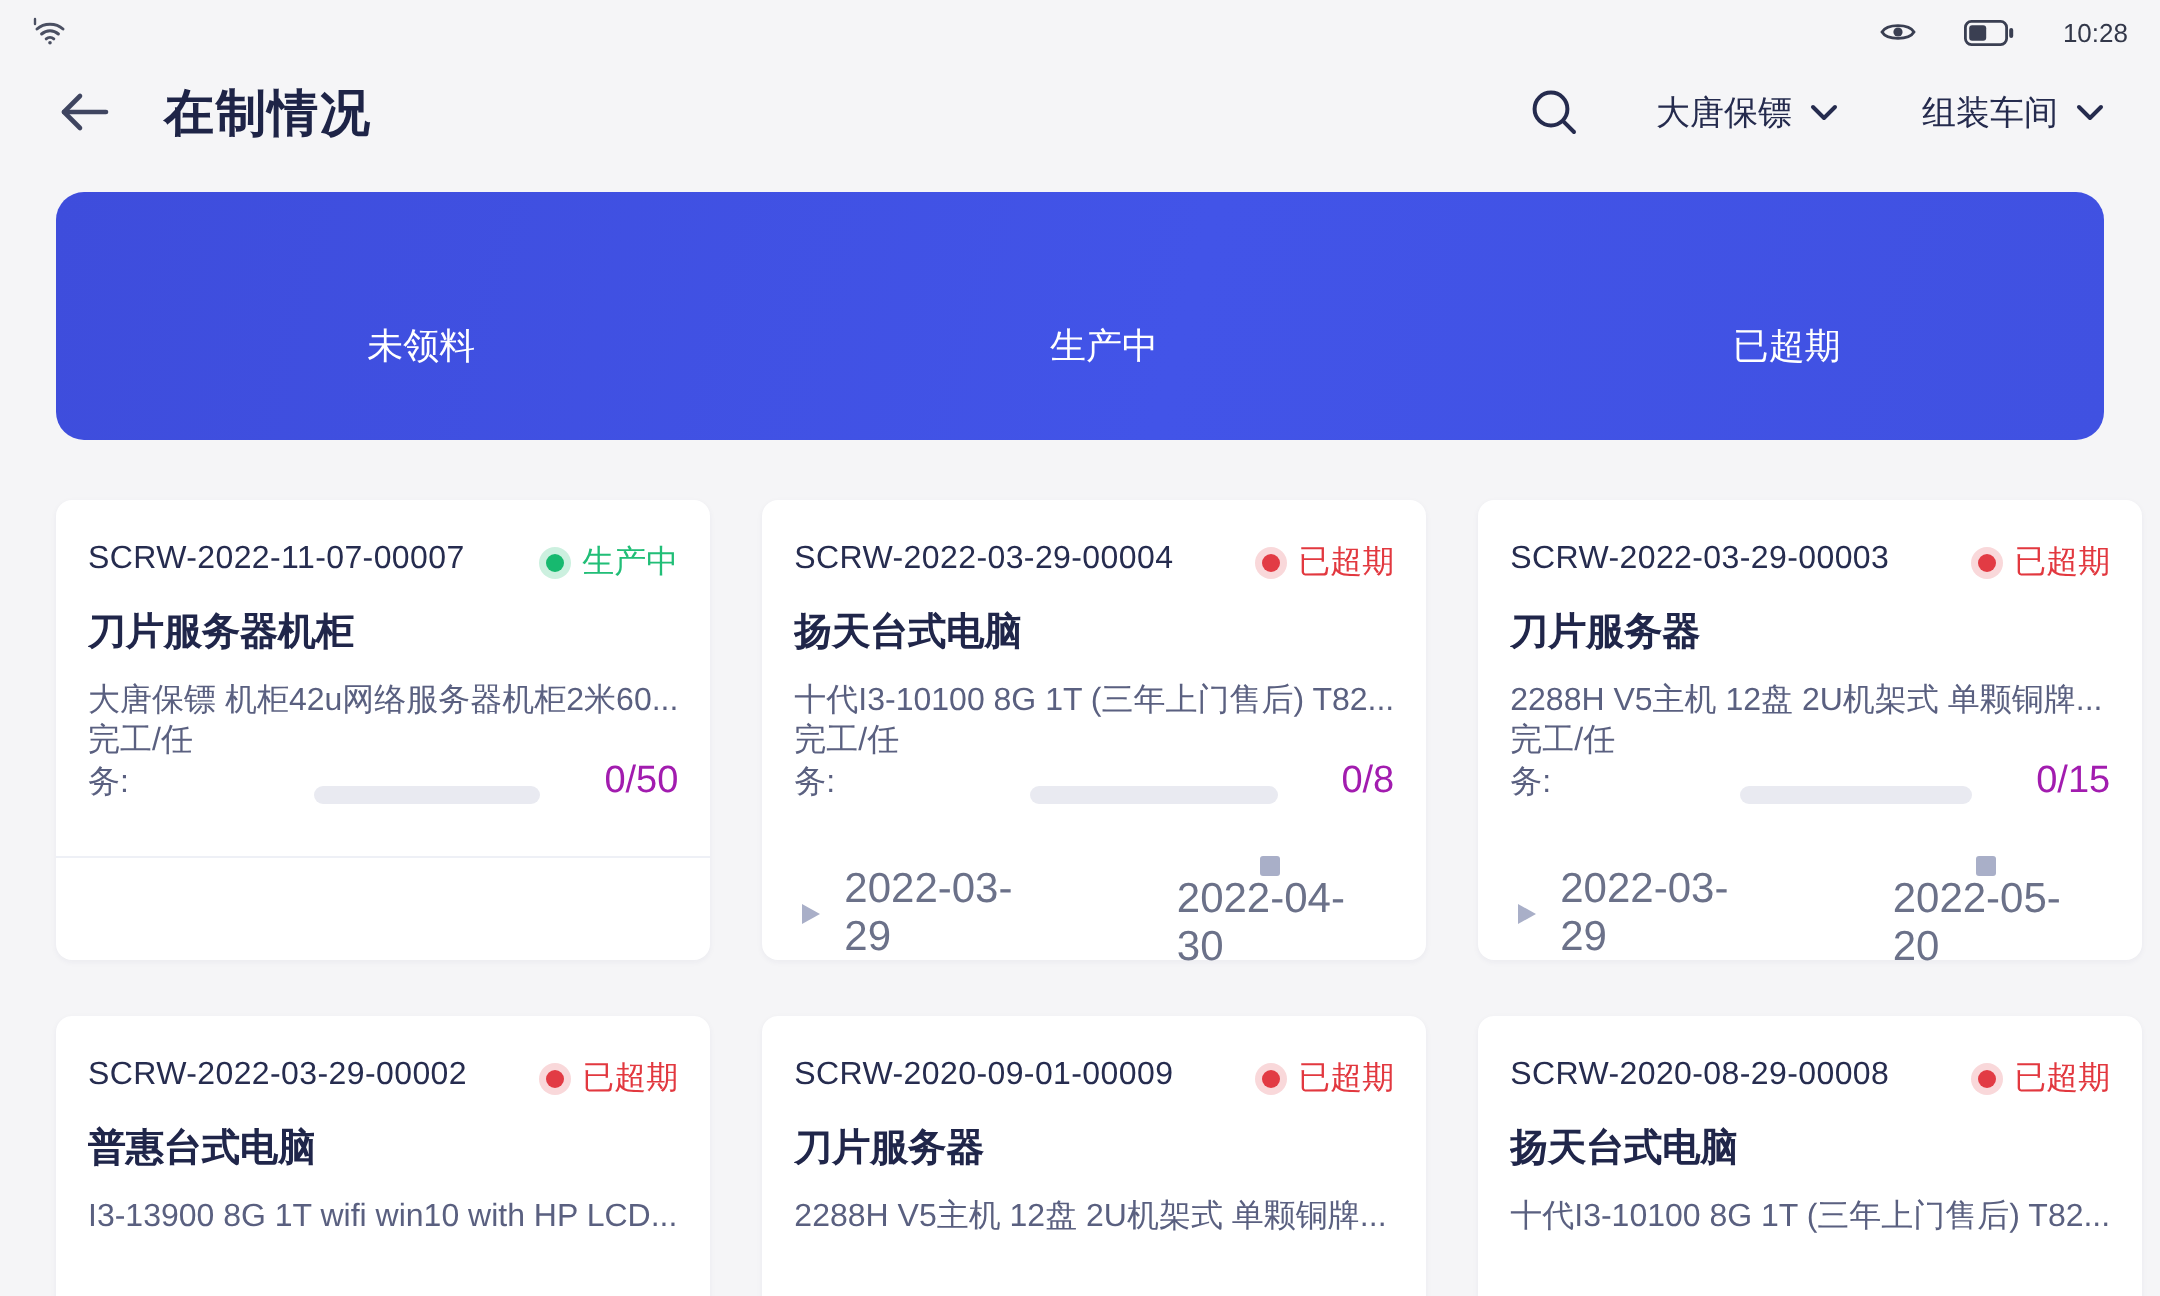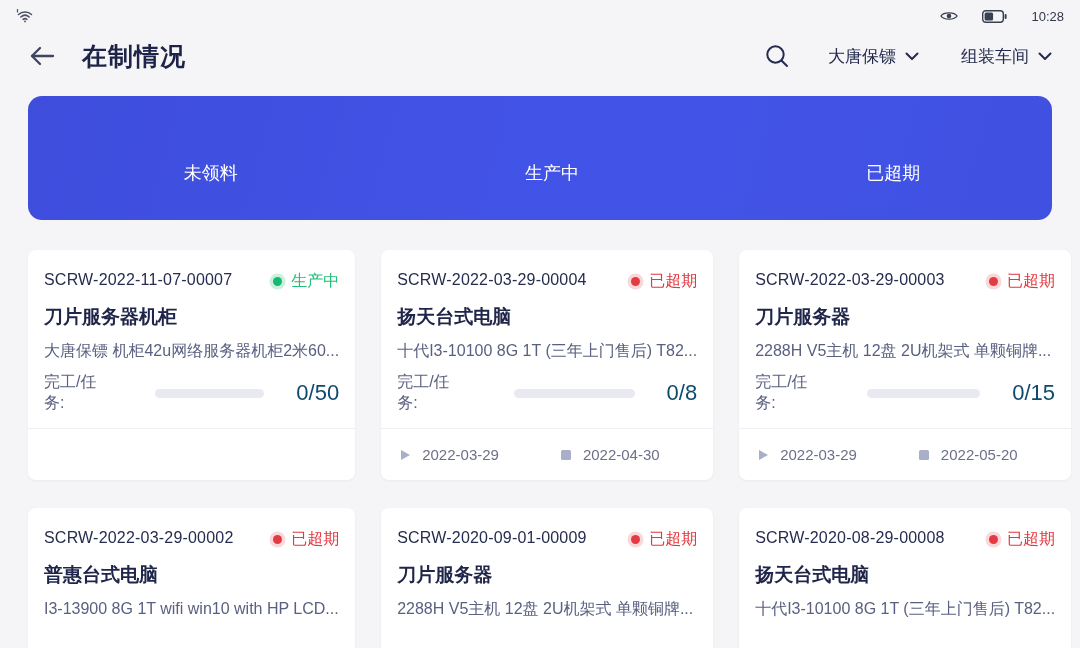--- a/index.html
+++ b/index.html
@@ -54,30 +54,30 @@
   .badge{margin-left:auto; display:flex; align-items:center; font-size:16px;}
   .badge .dot{width:9px; height:9px; border-radius:50%; margin-right:9px;}
   .badge.green{color:#21BE77;}
   .badge.green .dot{background:#17B96F; box-shadow:0 0 0 3.5px rgba(23,185,111,0.22);}
   .badge.red{color:#E2383F;}
   .badge.red .dot{background:#E23B44; box-shadow:0 0 0 3.5px rgba(226,59,68,0.20);}
   .title{font-size:19px; font-weight:700; color:#20264A; height:24px; line-height:24px;
          margin-bottom:12px; white-space:nowrap; overflow:hidden;}
   .desc{font-size:16px; color:#5A6080; height:20px; line-height:20px; margin-bottom:23px;
         white-space:nowrap; overflow:hidden;}
-  .progress-row{display:flex; align-items:center; height:18px;gap:32px;}
+  .progress-row{display:flex; align-items:flex-end; height:18px;gap:32px;}
   .p-label{font-size:16px; color:#5A6080;}
   .track{width:130px; height:9px; border-radius:5px; background:#E9EAF1; margin-left:17px;
          overflow:hidden; display:inline-block;}
   .fill{display:block; height:100%; background:#4153E4; border-radius:5px; width:0;}
-  .p-value{flex:1; text-align:right; font-size:22px; color:#0c4a6e; font-weight:500;}
+  .p-value{flex:1; text-align:right; font-size:19px; color:#a21caf; font-weight:500;}
   .divider{height:1px; background:#EEF0F6; margin-top:26px;}
-  .card-footer{flex:1; display:flex; align-items:center; padding:0 20px; font-size:15px; color:#6B7189;}
+  .card-footer{flex:1; display:flex; align-items:center; padding:0 20px; font-size:21px; color:#6B7189;}
   .date-group{display:flex; align-items:center;}
-  .date-group + .date-group{margin-left:62px;}
+  .date-group + .date-group{margin-left:62px;flex-direction:column;}
   .play-icon{width:0; height:0; border-left:9px solid #A9AFC8;
              border-top:5.5px solid transparent; border-bottom:5.5px solid transparent;
              margin-right:12px;}
   .square-icon{width:10px; height:10px; background:#A9AFC8; border-radius:1.5px; margin-right:12px;}
   svg{display:block;}
 </style>
 </head>
 <body>
 
 <div class="status-bar">

